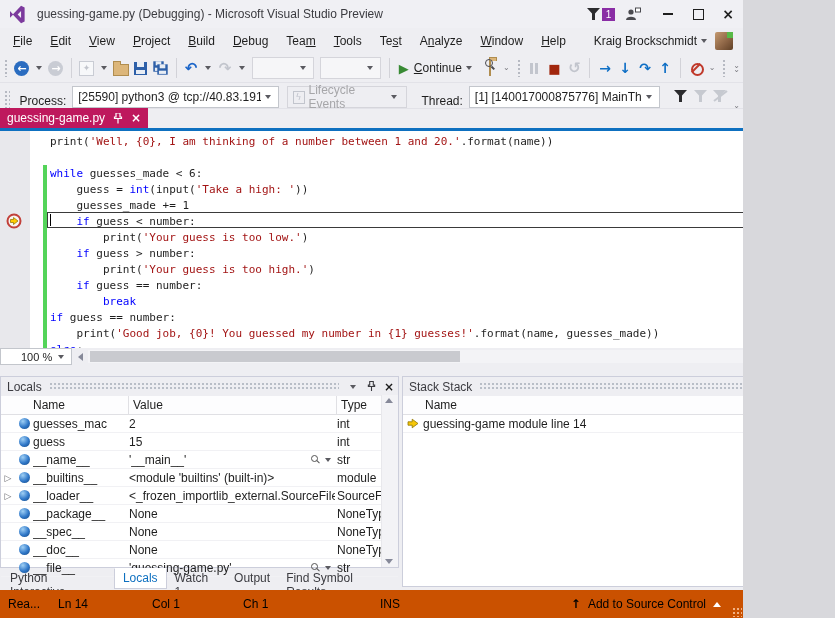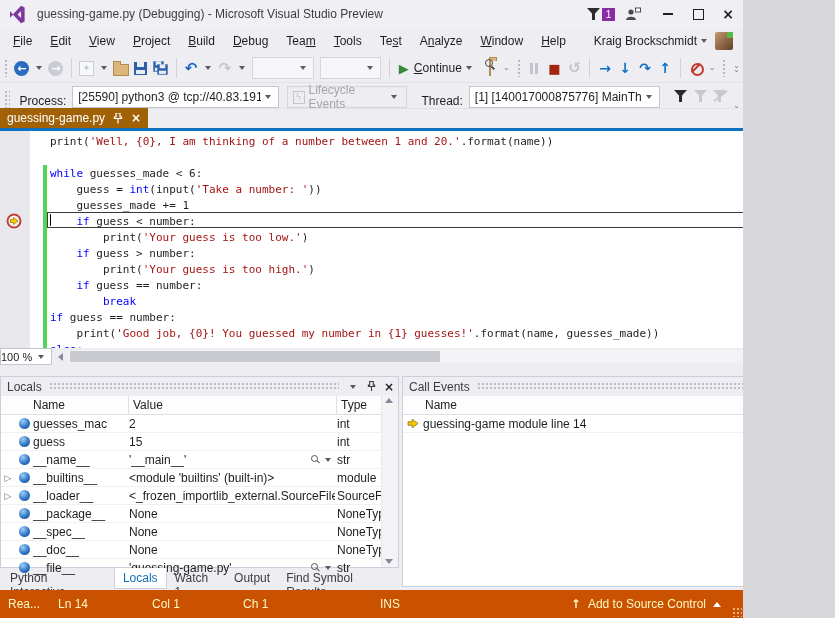--- a/index.html
+++ b/index.html
@@ -71,21 +71,21 @@
   .plabel{margin:0 6px;}
   .pcombo{height:20px;background:#fff;border:1px solid #C3C6CC;display:flex;align-items:center;padding:0 3px 0 5px;overflow:hidden;white-space:nowrap;}
   .pcombo .val{flex:1;overflow:hidden;white-space:nowrap;}
   .lifecycle{height:20px;border:1px solid #D5D5DB;display:flex;align-items:center;color:#A6A6A9;padding:0 5px;margin:0 8px;}
   .lc-ic{width:11px;height:11px;border:1px solid #C2C5CD;color:#C2C5CD;font-size:9px;line-height:10px;text-align:center;margin-right:4px;}
   .funnel-black path{fill:#2b2b2e;} .funnel-gray path{fill:#C6C9D0;}
 
   
   .tabrow{position:absolute;top:108px;left:0;width:803px;height:23px;}
   .tab-underline{position:absolute;left:0;right:0;bottom:0;height:3px;background:#0E70C0;}
-  .etab{position:absolute;left:0;top:0;height:20px;background:#a16207;color:#fff;display:flex;align-items:center;padding:0 7px;}
+  .etab{position:absolute;left:0;top:0;height:20px;background:#be185d;color:#fff;display:flex;align-items:center;padding:0 7px;}
   .etab .pin{margin-left:8px;display:flex;}
   .etab .x{margin-left:8px;font-family:"DejaVu Sans",sans-serif;font-weight:bold;font-size:12px;}
   .doc-drop{position:absolute;right:12px;top:6px;width:0;height:0;border-left:4px solid transparent;border-right:4px solid transparent;border-top:5px solid #6a6a70;}
 
   
   .editor{position:absolute;top:131px;left:0;width:787px;height:217px;background:#fff;overflow:hidden;}
   .glyph-margin{position:absolute;left:0;top:0;bottom:0;width:30px;background:#E8E8EC;}
   .code-line{position:absolute;left:0;right:0;height:16px;}
   .changebar{position:absolute;left:43px;top:0;width:4px;height:16px;background:#54D459;}
   .code-text{position:absolute;left:50px;top:1px;font:11px/15px "DejaVu Sans Mono",monospace;white-space:pre;}
@@ -105,21 +105,21 @@
   .tri.right{border-top:4px solid transparent;border-bottom:4px solid transparent;border-left:5px solid #868999;}
   .vs-up{position:absolute;top:16px;left:4px;}
   .vs-down{position:absolute;bottom:3px;left:4px;}
   .ovw-green{position:absolute;left:1px;top:30px;width:4px;height:125px;background:#54D459;}
   .ovw-sq{position:absolute;right:2px;width:6px;height:6px;background:#3DA83D;}
   .vthumb{position:absolute;left:2px;top:62px;width:12px;height:52px;background:#C9CACF;}
   .ovw-caret{position:absolute;left:0;right:0;top:92px;height:2px;background:#3B64C4;}
   .ovw-bp{position:absolute;left:4px;top:88px;width:8px;height:8px;background:#8B2E2E;}
 
   .hscroll{position:absolute;top:348px;left:0;width:787px;height:17px;background:#EEEEF2;display:flex;align-items:center;}
-  .zoombox{width:50px;height:15px;background:#fff;border:1px solid #C3C6CC;display:flex;align-items:center;padding-left:0;font-size:11px;color:#1e1e1e;}
+  .zoombox{width:50px;height:15px;background:#fff;border:1px solid #C3C6CC;display:flex;align-items:center;padding-left:20px;font-size:11px;color:#1e1e1e;}
   .zoombox .drop-tri{margin-left:6px;}
   .hs-btn{width:16px;display:flex;justify-content:center;}
   .htrack{flex:1;height:13px;background:#F3F3F6;position:relative;}
   .hthumb{position:absolute;left:2px;top:1px;width:370px;height:11px;background:#C9CACF;}
 
   
   .solx{position:absolute;top:108px;left:803px;width:32px;height:260px;background:#EEEEF2;}
   .solx-label{position:absolute;top:14px;left:8px;writing-mode:vertical-rl;color:#3b3b40;font-size:12px;}
 
   
@@ -152,21 +152,21 @@
   .cs-ic{width:20px;display:flex;justify-content:center;}
   .cs-name{width:336px;overflow:hidden;white-space:nowrap;}
   .cs-lang{flex:1;overflow:hidden;white-space:nowrap;}
 
   
   .btabs{position:absolute;top:192px;left:0;width:402px;height:22px;display:flex;align-items:flex-start;padding-left:2px;}
   .btab{padding:2px 8px 3px;color:#3b3b40;margin-top:1px;}
   .btab.active{background:#fff;color:#0E70C0;border:1px solid #CCCEDB;border-top-color:#fff;margin-top:0;}
 
   
-  .statusbar{position:absolute;top:590px;left:0;right:0;height:28px;background:#CA5100;color:#fef9c3;}
+  .statusbar{position:absolute;top:590px;left:0;right:0;height:28px;background:#CA5100;color:#000000;}
   .sb{position:absolute;top:7px;font-size:12px;}
   .sb-right{position:absolute;right:22px;top:7px;display:flex;align-items:center;}
   .sb-up{font-family:"DejaVu Sans",sans-serif;font-weight:bold;margin-right:7px;}
   .sb-tri{width:0;height:0;border-left:4px solid transparent;border-right:4px solid transparent;border-bottom:5px solid #fff;margin-left:7px;}
   .sb-grip{position:absolute;right:1px;bottom:1px;width:10px;height:10px;background:radial-gradient(#F2B183 1px, transparent 1.1px) 0 0/4px 4px;}
 </style>
 </head>
 <body>
 
 <div class="win">
@@ -369,21 +369,21 @@
         </div>
         <div class="code-line" style="top: 18px;">
           <span class="code-text"></span>
         </div>
         <div class="code-line" style="top: 34px;">
           <span class="changebar"></span>
           <span class="code-text"><span class="kw">while</span><span class="pl"> guesses_made &lt; 6:</span></span>
         </div>
         <div class="code-line" style="top: 50px;">
           <span class="changebar"></span>
-          <span class="code-text"><span class="pl">    guess = </span><span class="kw">int</span><span class="pl">(input(</span><span class="str">'Take a number: '</span><span class="pl">))</span></span>
+          <span class="code-text"><span class="pl">    guess = </span><span class="kw">int</span><span class="pl">(input(</span><span class="str">'Take a high: '</span><span class="pl">))</span></span>
         </div>
         <div class="code-line" style="top: 66px;">
           <span class="changebar"></span>
           <span class="code-text"><span class="pl">    guesses_made += 1</span></span>
         </div>
         <div class="code-line" style="top: 82px;">
           <span class="changebar"></span>
           <span class="code-text"><span class="pl">    </span><span class="kw">if</span><span class="pl"> guess &lt; number:</span></span>
         </div>
         <div class="code-line" style="top: 98px;">
@@ -589,21 +589,21 @@
           </div>
         </div>
       <div class="lscroll">
         <span class="tri up ls-up"></span>
         <span class="tri down ls-down"></span>
       </div>
     </div>
 
     <div class="panel cs-p">
       <div class="panel-hd">
-        <span class="ttl">Call Events</span>
+        <span class="ttl">Stack Stack</span>
         <span class="dots"></span>
         <span class="drop-tri"></span>
         <span class="hd-ic">
             <svg width="9" height="11" viewBox="0 0 10 11">
               <path d="M3 0 h4 v4 h1.5 v1.5 h-7 V4 H3 Z M5 5.5 v5" stroke="#3b3b40" stroke-width="1.2" fill="none"></path>
             </svg>
           </span>
         <span class="hd-x glyph">×</span>
       </div>
       <div class="grid-hdr">

